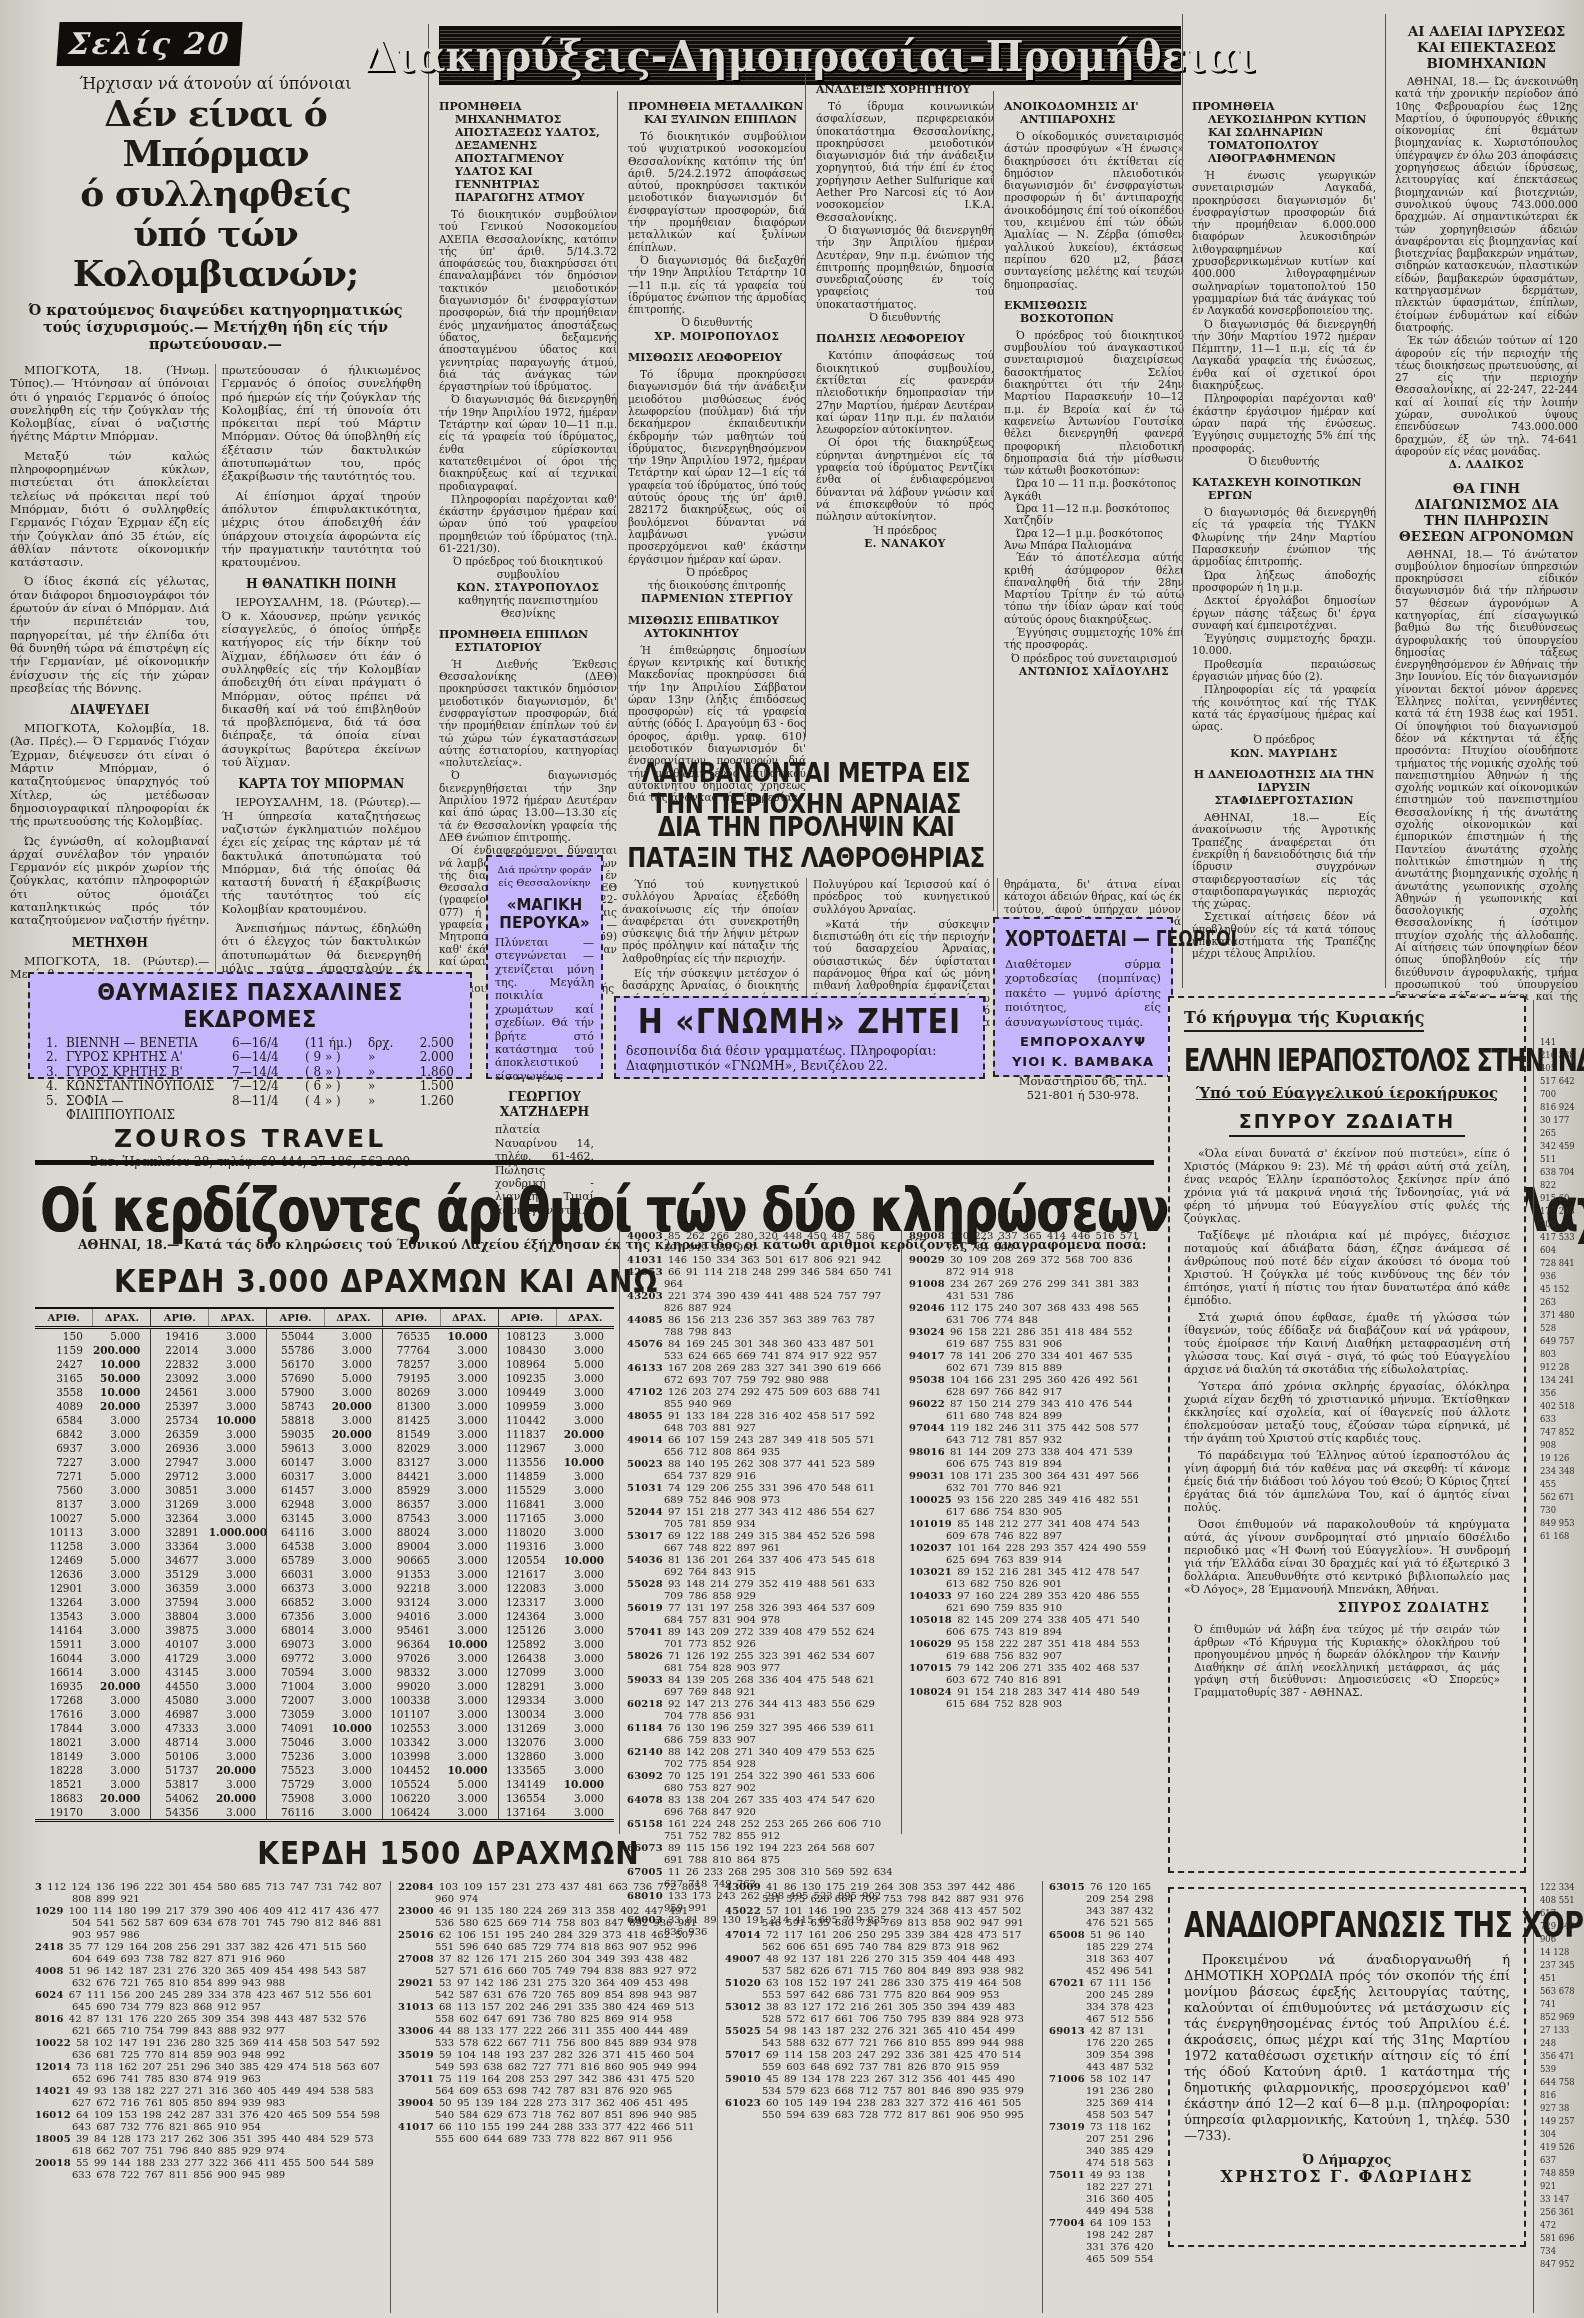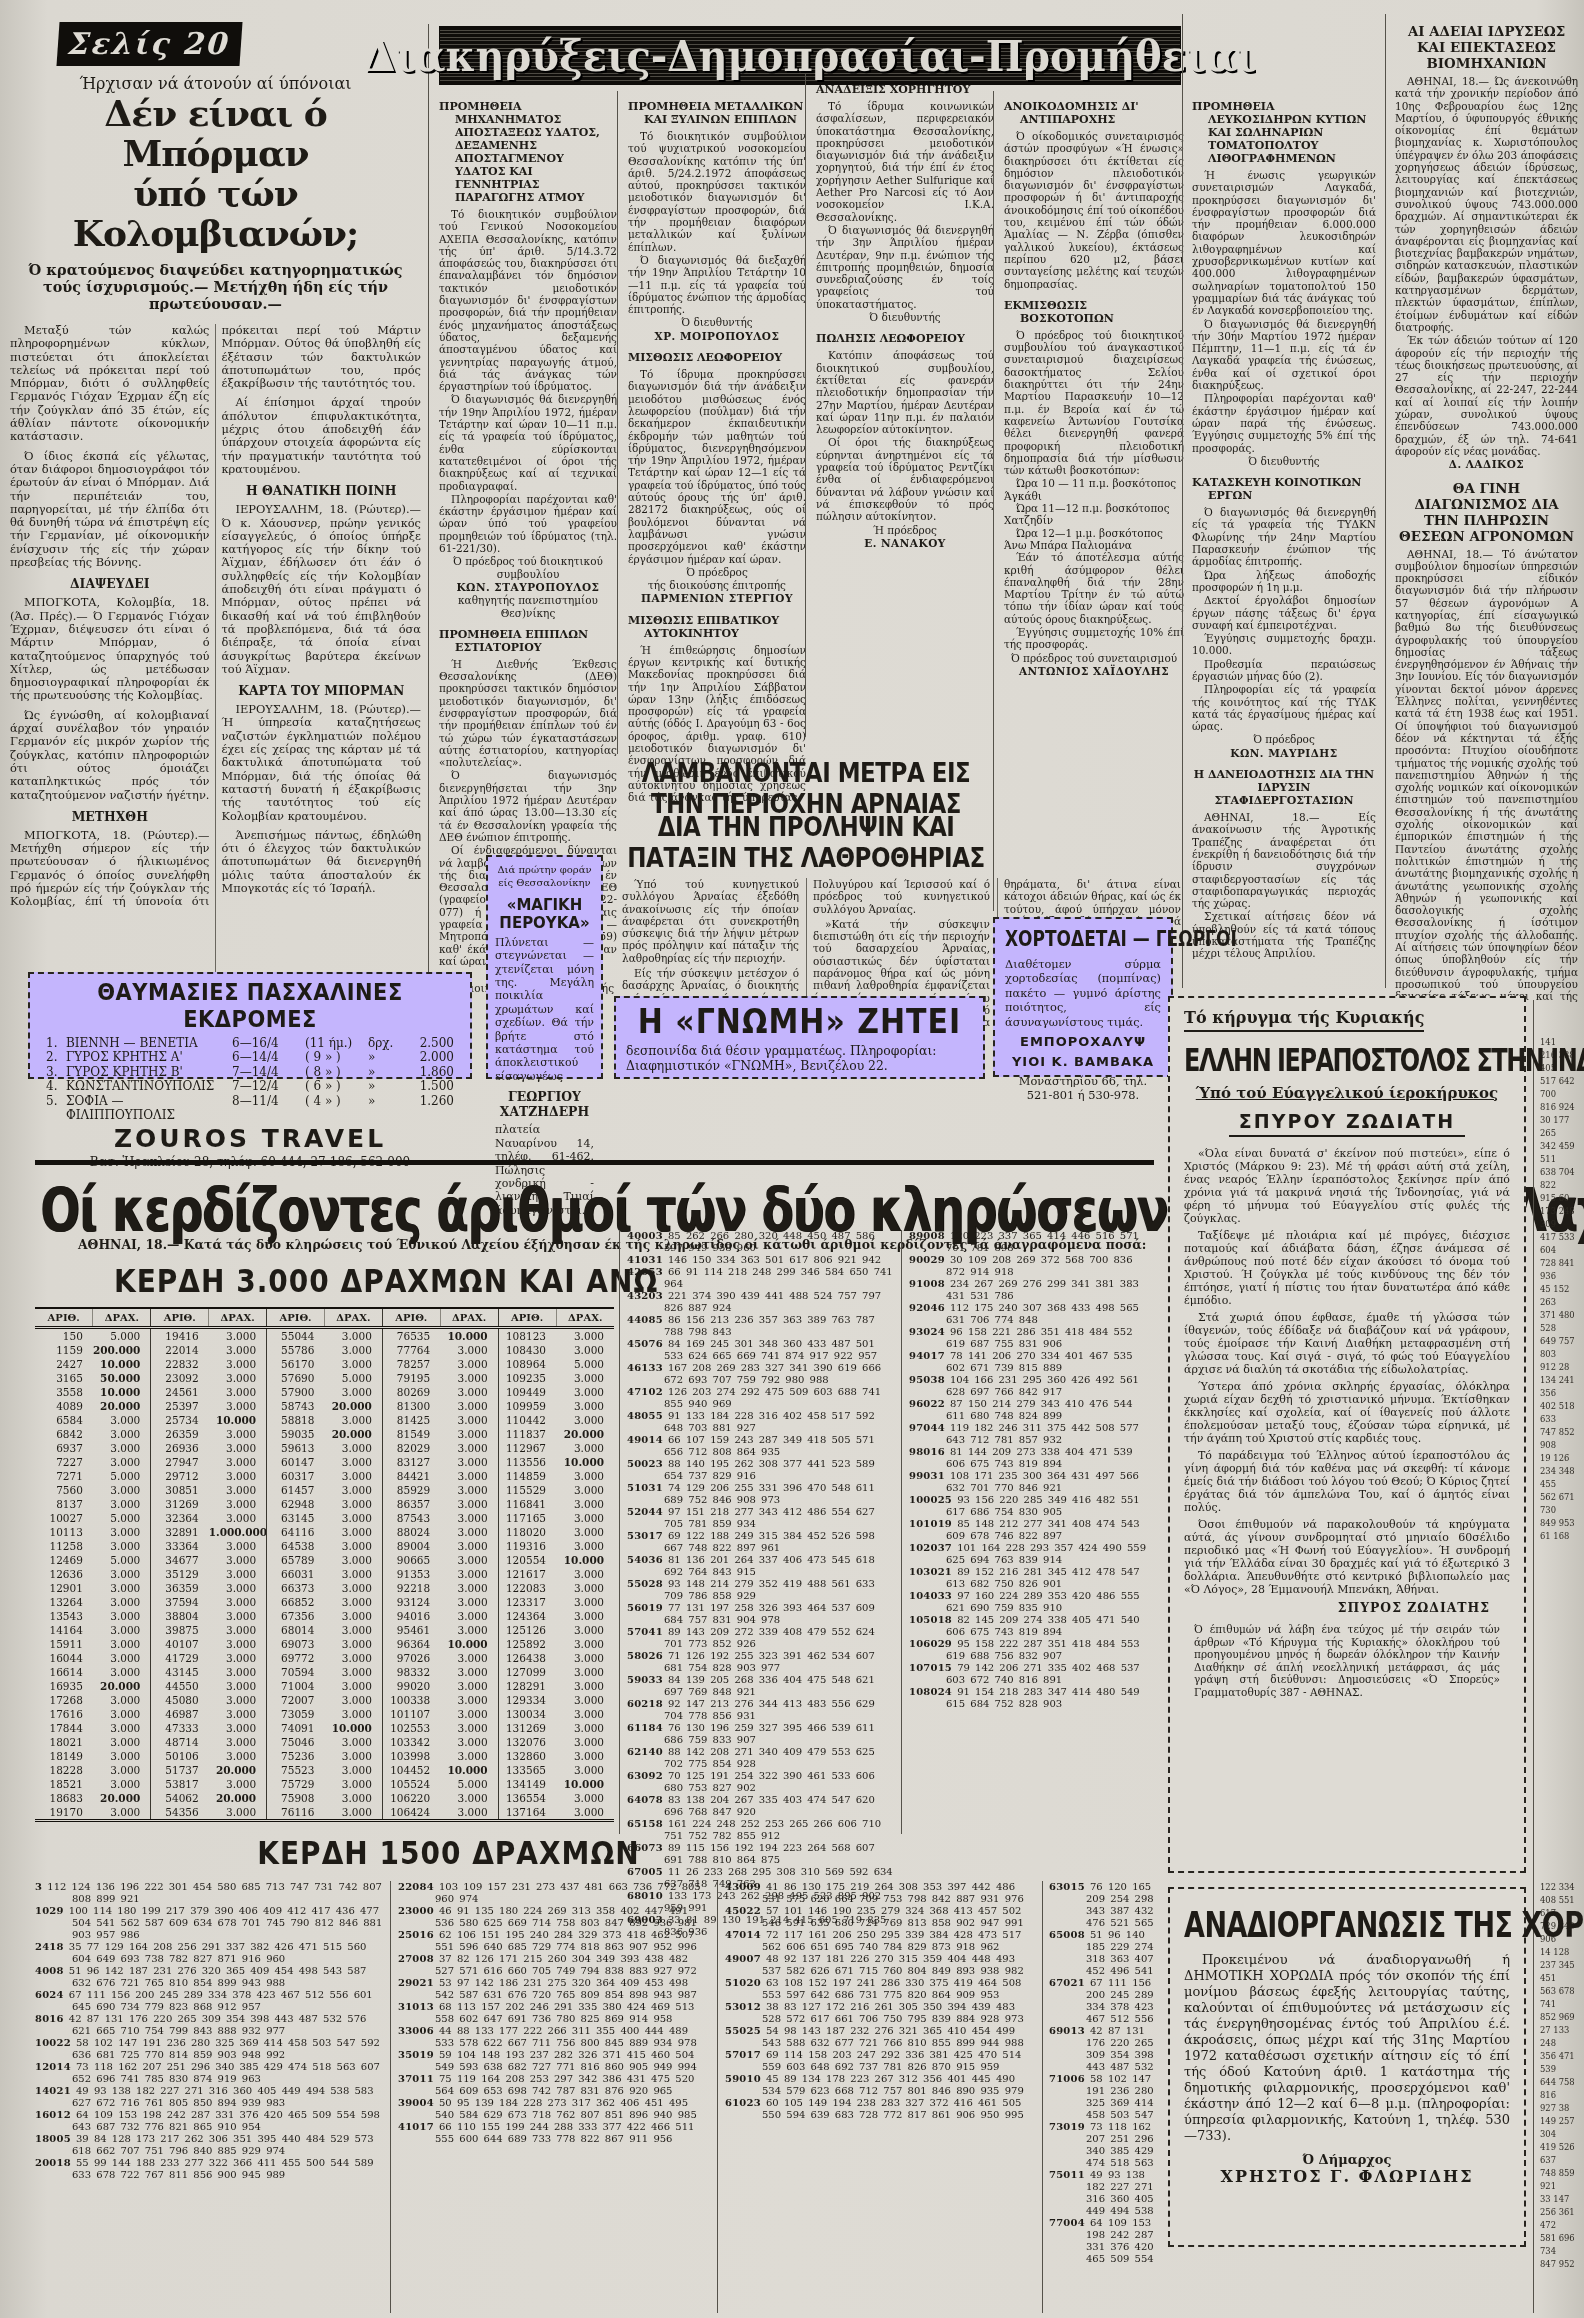--- a/index.html
+++ b/index.html
@@ -77,23 +77,25 @@
   .mun-s2{font:bold 16px "DejaVu Serif",serif;text-align:center;letter-spacing:2px}
   .edgecol{font-size:8.4px;line-height:13px;color:#2e2b24;text-align:left}
 </style>
 </head>
 <body>
 
 <div class="abs" style="left:10px;top:22px;width:411px">
   <div class="badge" style="width:183px;margin-left:48px">Σελίς 20</div>
   <div class="kicker" style="margin-top:8px">Ήρχισαν νά άτονούν αί ύπόνοιαι</div>
   <div class="headline">Δέν είναι ό Μπόρμαν</div>
+  <div class="headline">ό συλληφθείς</div>
   <div class="headline">ύπό τών Κολομβιανών;</div>
   <div class="deck" style="margin-top:8px">Ό κρατούμενος διαψεύδει κατηγορηματικώς τούς ίσχυρισμούς.— Μετήχθη ήδη είς τήν πρωτεύουσαν.—</div>
   <div class="lead-flow" style="margin-top:12px;height:693px">
+      <p>ΜΠΟΓΚΟΤΑ, 18. (Ήνωμ. Τύπος).— Ήτόνησαν αί ύπόνοιαι ότι ό γηραιός Γερμανός ό όποίος συνελήφθη είς τήν ζούγκλαν τής Κολομβίας, είναι ό ναζιστής ήγέτης Μάρτιν Μπόρμαν.</p>
       <p>Μεταξύ τών καλώς πληροφορημένων κύκλων, πιστεύεται ότι άποκλείεται τελείως νά πρόκειται περί τού Μπόρμαν, διότι ό συλληφθείς Γερμανός Γιόχαν Έχρμαν έζη είς τήν ζούγκλαν άπό 35 έτών, είς άθλίαν πάντοτε οίκονομικήν κατάστασιν.</p>
       <p>Ό ίδιος έκσπά είς γέλωτας, όταν διάφοροι δημοσιογράφοι τόν έρωτούν άν είναι ό Μπόρμαν. Διά τήν περιπέτειάν του, παρηγορείται, μέ τήν έλπίδα ότι θά δυνηθή τώρα νά έπιστρέψη είς τήν Γερμανίαν, μέ οίκονομικήν ένίσχυσιν τής είς τήν χώραν πρεσβείας τής Βόννης.</p>
       <div class="lead-sub">ΔΙΑΨΕΥΔΕΙ</div>
       <p>ΜΠΟΓΚΟΤΑ, Κολομβία, 18. (Άσ. Πρές).— Ό Γερμανός Γιόχαν Έχρμαν, διέψευσεν ότι είναι ό Μάρτιν Μπόρμαν, ό καταζητούμενος ύπαρχηγός τού Χίτλερ, ώς μετέδωσαν δημοσιογραφικαί πληροφορίαι έκ τής πρωτευούσης τής Κολομβίας.</p>
       <p>Ώς έγνώσθη, αί κολομβιαναί άρχαί συνέλαβον τόν γηραιόν Γερμανόν είς μικρόν χωρίον τής ζούγκλας, κατόπιν πληροφοριών ότι ούτος όμοιάζει καταπληκτικώς πρός τόν καταζητούμενον ναζιστήν ήγέτην.</p>
       <div class="lead-sub">ΜΕΤΗΧΘΗ</div>
       <p>ΜΠΟΓΚΟΤΑ, 18. (Ρώυτερ).— Μετήχθη σήμερον είς τήν πρωτεύουσαν ό ήλικιωμένος Γερμανός ό όποίος συνελήφθη πρό ήμερών είς τήν ζούγκλαν τής Κολομβίας, έπί τή ύπονοία ότι πρόκειται περί τού Μάρτιν Μπόρμαν. Ούτος θά ύποβληθή είς έξέτασιν τών δακτυλικών άποτυπωμάτων του, πρός έξακρίβωσιν τής ταυτότητός του.</p>
       <p>Αί έπίσημοι άρχαί τηρούν άπόλυτον έπιφυλακτικότητα, μέχρις ότου άποδειχθή έάν ύπάρχουν στοιχεία άφορώντα είς τήν πραγματικήν ταυτότητα τού κρατουμένου.</p>
       <div class="lead-sub">Η ΘΑΝΑΤΙΚΗ ΠΟΙΝΗ</div>
       <p>ΙΕΡΟΥΣΑΛΗΜ, 18. (Ρώυτερ).— Ό κ. Χάουσνερ, πρώην γενικός είσαγγελεύς, ό όποίος ύπήρξε κατήγορος είς τήν δίκην τού Άϊχμαν, έδήλωσεν ότι έάν ό συλληφθείς είς τήν Κολομβίαν άποδειχθή ότι είναι πράγματι ό Μπόρμαν, ούτος πρέπει νά δικασθή καί νά τού έπιβληθούν τά προβλεπόμενα, διά τά όσα διέπραξε, τά όποία είναι άσυγκρίτως βαρύτερα έκείνων τού Άϊχμαν.</p>

